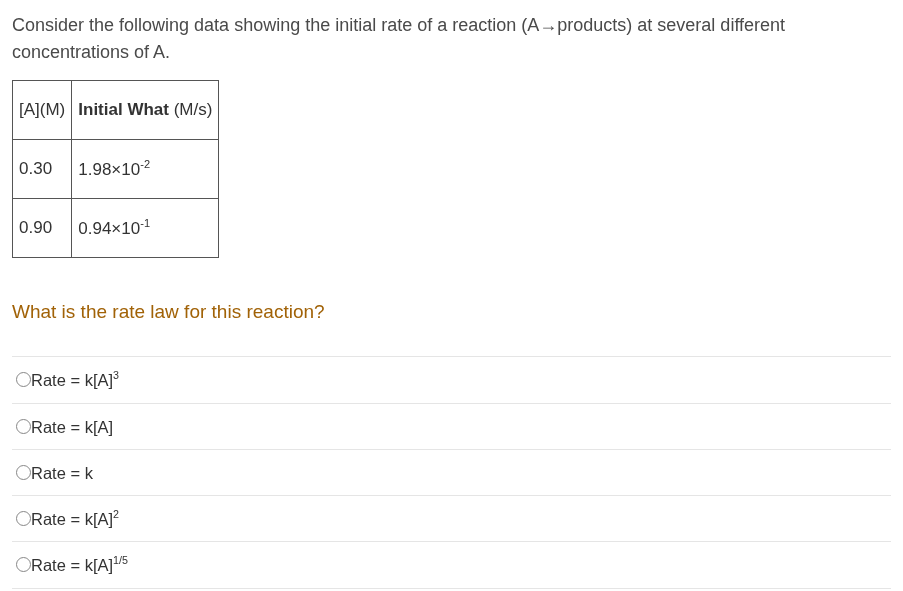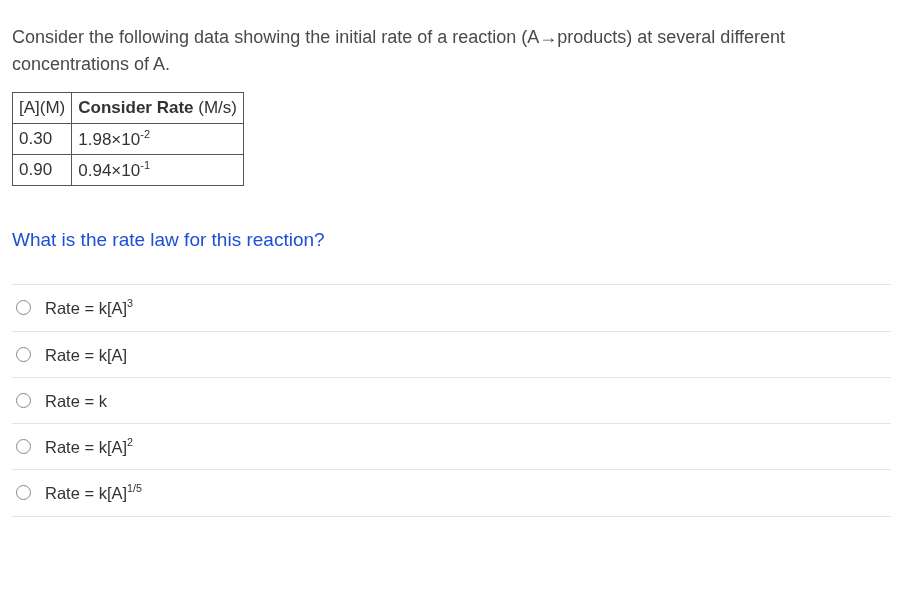--- a/index.html
+++ b/index.html
@@ -5,65 +5,64 @@
     * { box-sizing: border-box; }
     body {
       font-family: 'Segoe UI', Arial, sans-serif;
       font-size: 18px;
       color: #4a4a4a;
       margin: 0;
       padding: 12px;
       background: #fff;
       line-height: 1.5;
     }
-    .intro { margin-bottom: 14px; margin-top: 12px; }
+    .intro { margin-bottom: 14px; }
     table.data {
       border-collapse: collapse;
       margin-bottom: 40px;
     }
     table.data th, table.data td {
       border: 1px solid #555;
-      padding: 2px 6px;
+      padding: 16px 6px;
       text-align: left;
       font-size: 17px;
       font-weight: 400;
       color: #333;
     }
     table.data th { font-weight: 400; }
     table.data th.bold, .bold { font-weight: 700; }
     .sup { vertical-align: super; font-size: 0.65em; position: relative; }
-    .question { margin-bottom: 30px; font-size: 19px; color: #1d4ed8; }
+    .question { margin-bottom: 30px; font-size: 19px; color: #a16207; }
     .options { }
     .option {
       display: flex;
       align-items: center;
       padding: 10px 4px;
       border-bottom: 1px solid #e5e5e5;
-      gap: 14px;
     }
     .option:first-child { border-top: 1px solid #e5e5e5; }
     .radio {
       width: 15px;
       height: 15px;
       border: 1.5px solid #888;
       border-radius: 50%;
       flex-shrink: 0;
     }
     .opt-label { font-size: 16.5px; color: #333; }
   </style>
 </head>
 <body>
 
 <div class="intro">Consider the following data showing the initial rate of a reaction (A→products) at several different concentrations of A.</div>
 
 <table class="data">
   <tbody>
       <tr>
     <th>[A](M)</th>
-    <th><span class="bold">Consider Rate</span><span> (M/s)</span></th>
+    <th><span class="bold">Initial What</span><span> (M/s)</span></th>
   </tr>
   <tr>
     <td>0.30</td>
     <td><span>1.98×10</span><span class="sup">-2</span></td>
   </tr>
   <tr>
     <td>0.90</td>
     <td><span>0.94×10</span><span class="sup">-1</span></td>
   </tr>
 </tbody>

